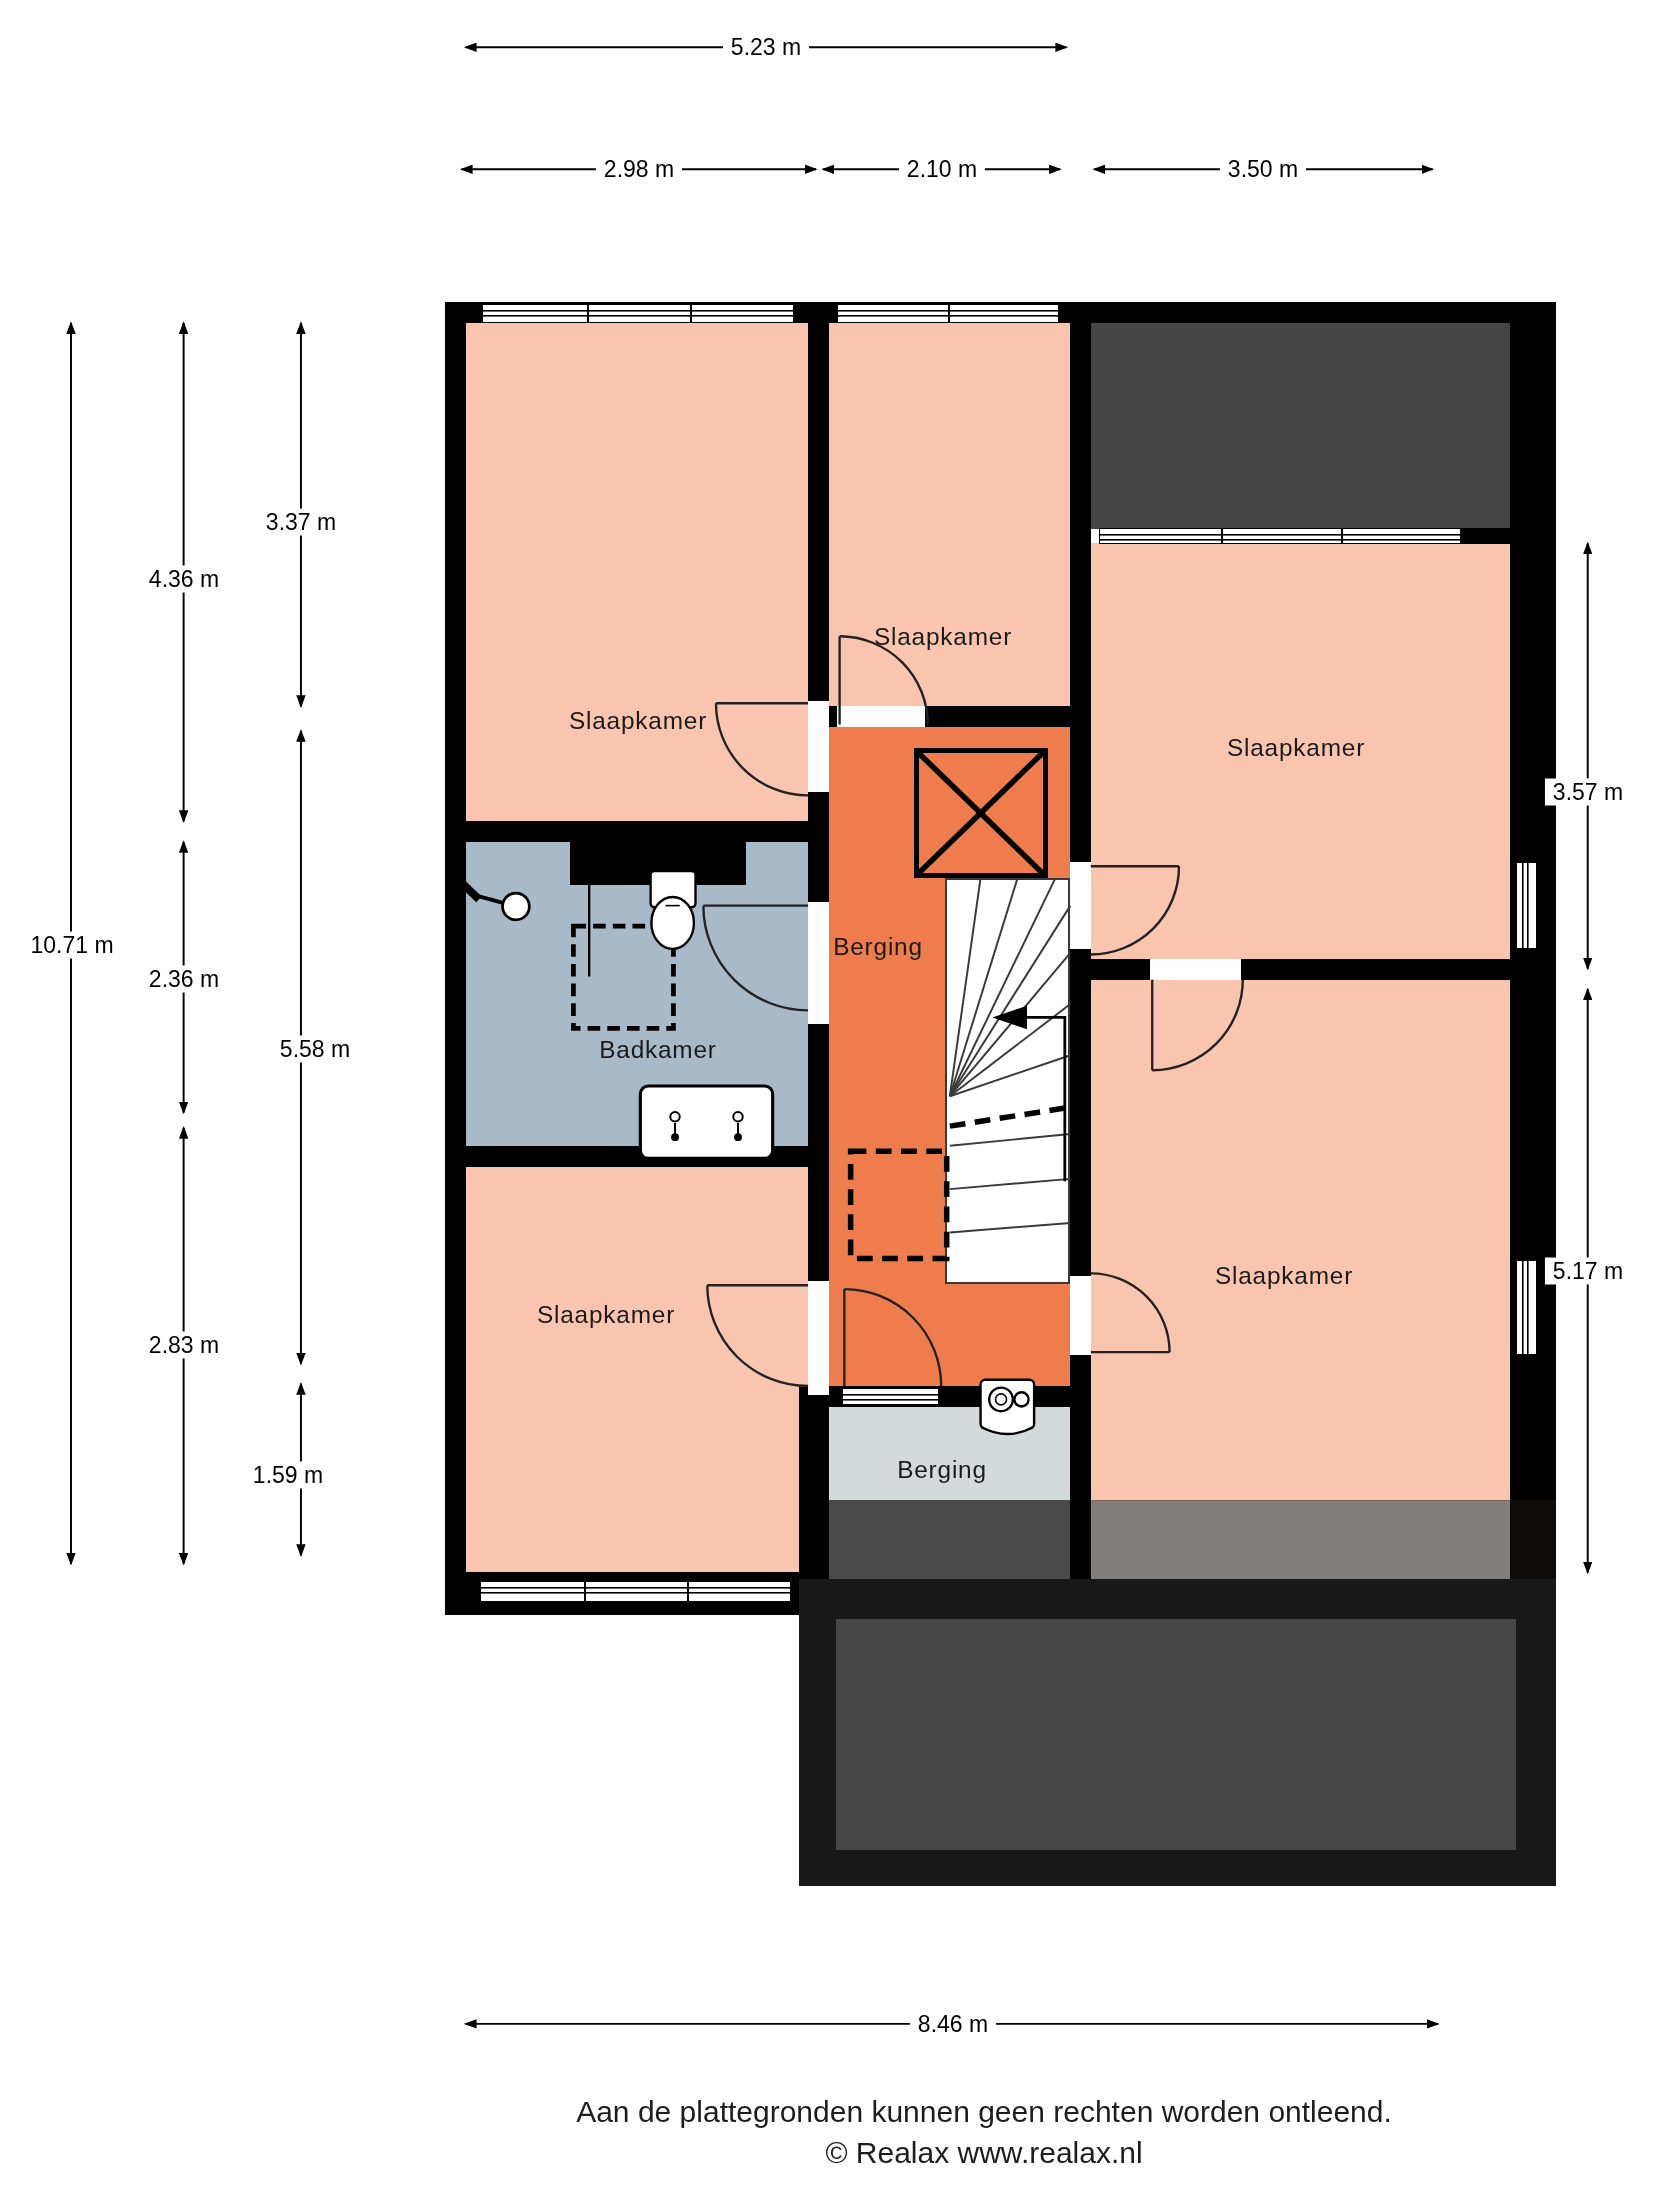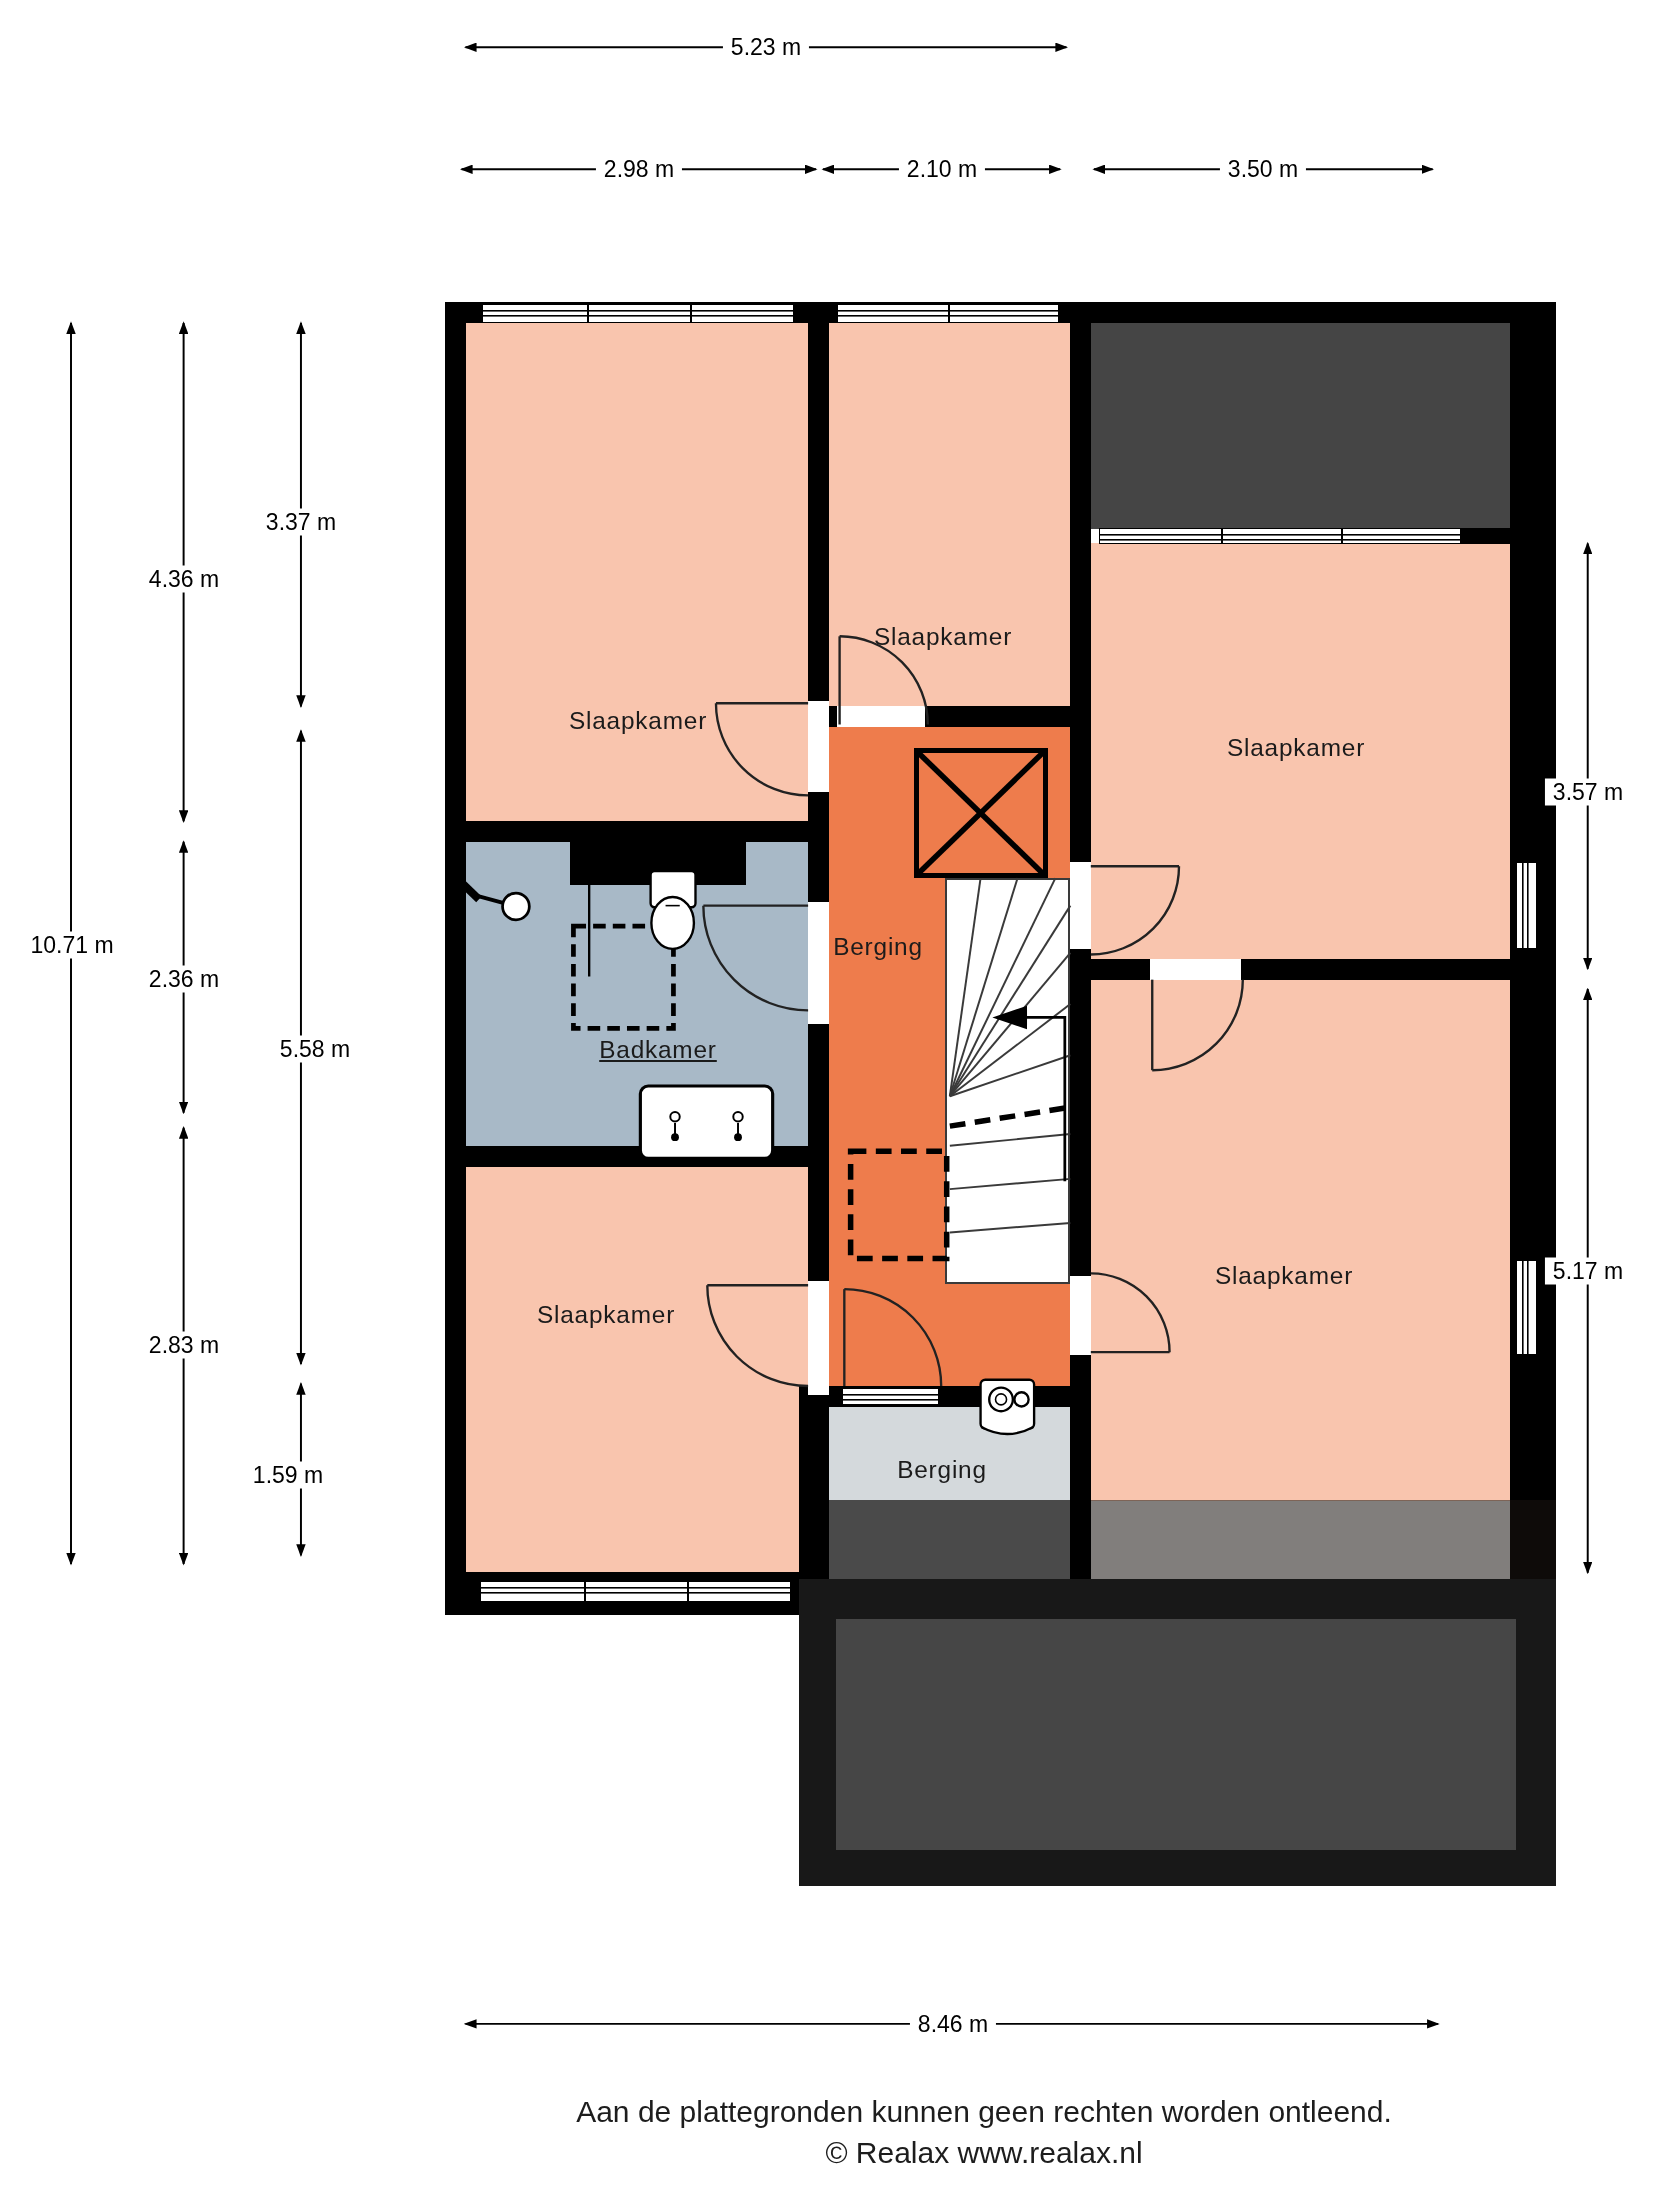--- a/index.html
+++ b/index.html
@@ -196,21 +196,21 @@
       <circle cx="1271" cy="1777" r="15" stroke-width="3"></circle>
       <circle cx="1271" cy="1777" r="7" stroke-width="2"></circle>
       <circle cx="1297" cy="1777" r="9" stroke-width="3"></circle>
     </g>
   </svg>
 
   <div class="rlabel" style="left:638px;top:721px;">Slaapkamer</div>
   <div class="rlabel" style="left:943px;top:637px;">Slaapkamer</div>
   <div class="rlabel" style="left:1296px;top:748px;">Slaapkamer</div>
   <div class="rlabel" style="left:878px;top:947px;">Berging</div>
-  <div class="rlabel" style="left:658px;top:1050px;text-decoration:underline;">Badkamer</div>
+  <div class="rlabel" style="left:658px;top:1050px;">Badkamer</div>
   <div class="rlabel" style="left:606px;top:1315px;">Slaapkamer</div>
   <div class="rlabel" style="left:1284px;top:1276px;">Slaapkamer</div>
   <div class="rlabel" style="left:942px;top:1470px;">Berging</div>
 
   <div class="dim" style="left:766px;top:47px;">5.23 m</div>
   <div class="dim" style="left:639px;top:169px;">2.98 m</div>
   <div class="dim" style="left:942px;top:169px;">2.10 m</div>
   <div class="dim" style="left:1263px;top:169px;">3.50 m</div>
   <div class="dim" style="left:72px;top:945px;">10.71 m</div>
   <div class="dim" style="left:184px;top:579px;">4.36 m</div>

